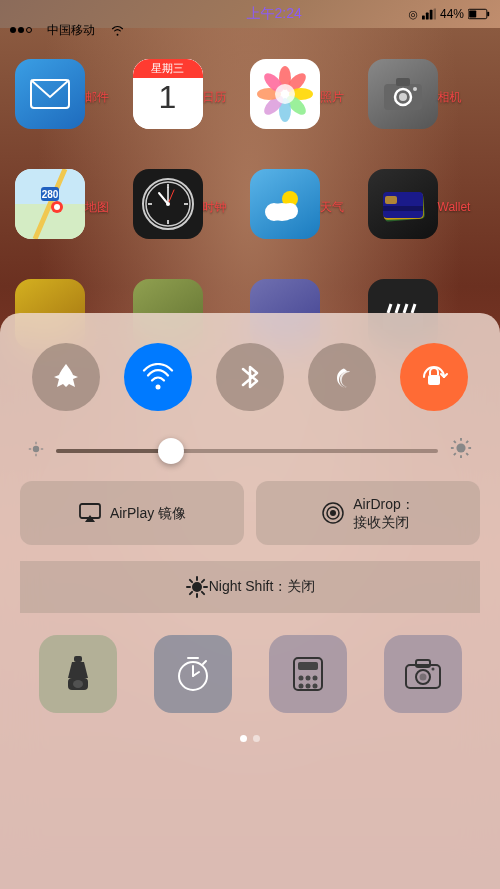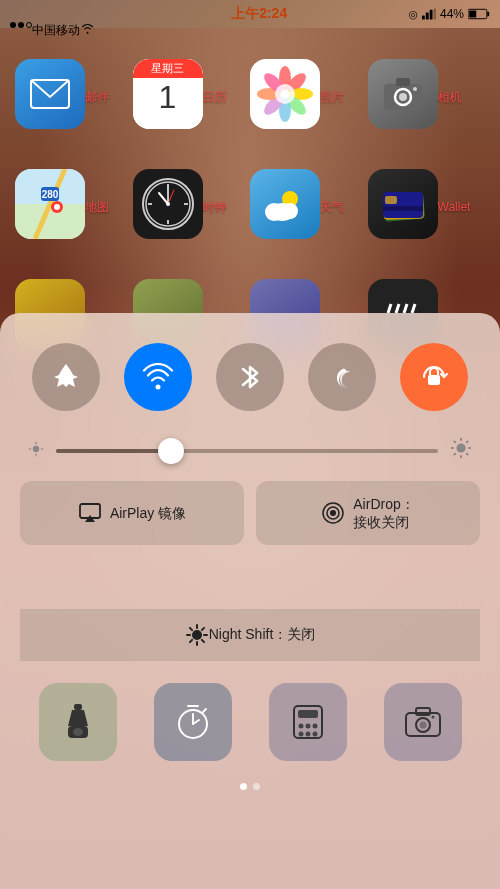--- a/index.html
+++ b/index.html
@@ -30,29 +30,29 @@
       align-items: center;
       justify-content: space-between;
       padding: 0 10px;
       z-index: 10;
       color: #000;
       font-size: 12px;
     }
 
     .status-left {
       display: flex;
-      align-items: flex-start;
-      gap: 0;
+      align-items: center;
+      gap: 15px;
       margin-top: 32px;
     }
 
     .status-center {
       font-size: 14px;
-      font-weight: 700;
-      color: #c2410c;
+      font-weight: 400;
+      color: #8b5cf6;
       margin-left: 15px;
     }
 
     .status-right {
       display: flex;
       align-items: center;
       gap: 4px;
       font-size: 12px;
     }
 
@@ -287,21 +287,20 @@
       background: rgba(180, 160, 150, 0.55);
       border-radius: 0;
       padding: 14px 12px;
       display: flex;
       align-items: center;
       justify-content: center;
       gap: 0;
       cursor: pointer;
       border: none;
       outline: none;
-      margin-top: 48px;
     }
 
     .night-shift-label {
       font-size: 14px;
       color: #222;
       font-weight: 500;
     }
 
     
     .shortcuts-row {

